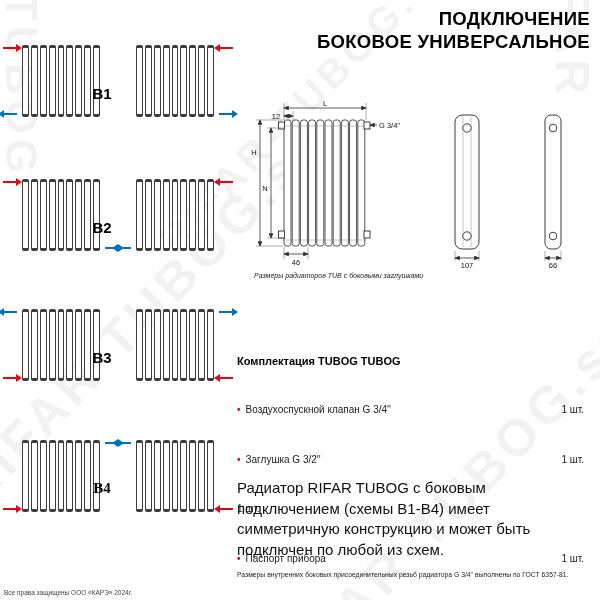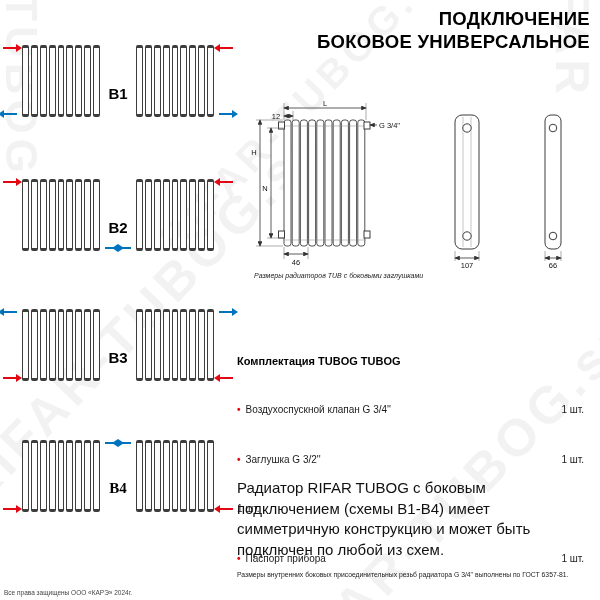--- a/index.html
+++ b/index.html
@@ -10,21 +10,21 @@
       transform-origin:left top;letter-spacing:5px;pointer-events:none;}
   
   .title{position:absolute;top:7px;right:10px;text-align:right;font-weight:700;
          font-size:18.5px;line-height:1.25;letter-spacing:.3px;color:#000;}
   
   .scheme-row{position:absolute;left:0;width:235px;height:72px;}
   .rad{position:absolute;top:0;width:78px;height:72px;}
   .rad-body{position:absolute;inset:0;display:flex;gap:2px;}
   .sec{flex:1;border:1px solid #3d3d3d;border-top-width:3px;border-bottom-width:3px;
        border-radius:2px;background:#fdfdfd;}
-  .scheme-label{position:absolute;left:100px;width:36px;top:40px;text-align:center;
+  .scheme-label{position:absolute;left:84px;width:36px;top:40px;text-align:center;
                 font-weight:700;font-size:15px;color:#000;}
   .arr{position:absolute;width:14px;height:2.4px;background:currentColor;}
   .arr.v-top{top:2px}.arr.v-bottom{bottom:2px}
   .arr.s-left{left:-19px}.arr.s-right{right:-19px}
   .arr::after{content:'';position:absolute;top:-2.8px;width:0;height:0;
               border-top:4px solid transparent;border-bottom:4px solid transparent;}
   .arr.d-right::after{right:-5px;border-left:6px solid currentColor;}
   .arr.d-left::after{left:-5px;border-right:6px solid currentColor;}
   
   .tech{position:absolute;left:250px;top:98px;}

